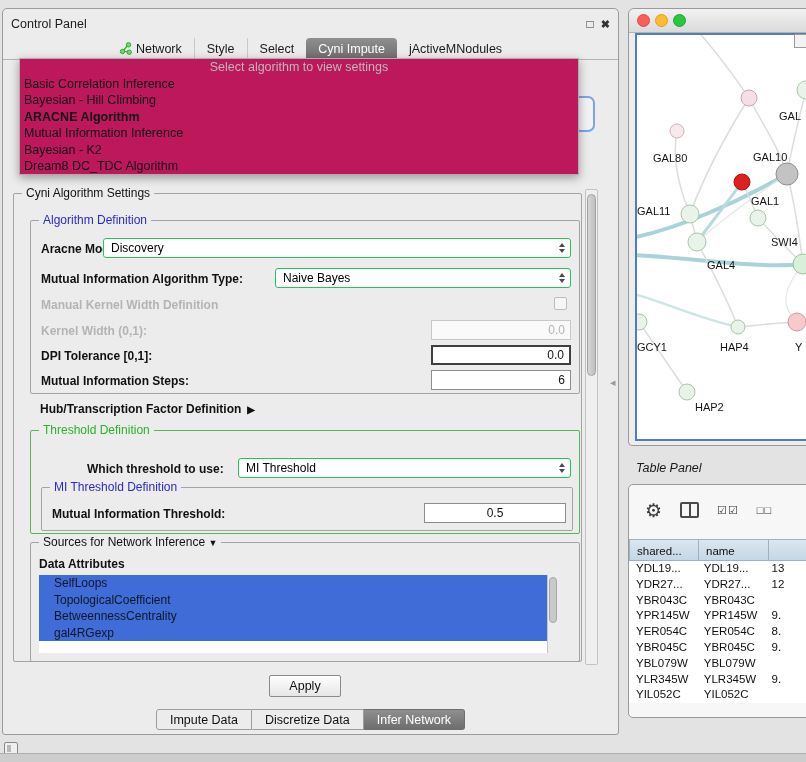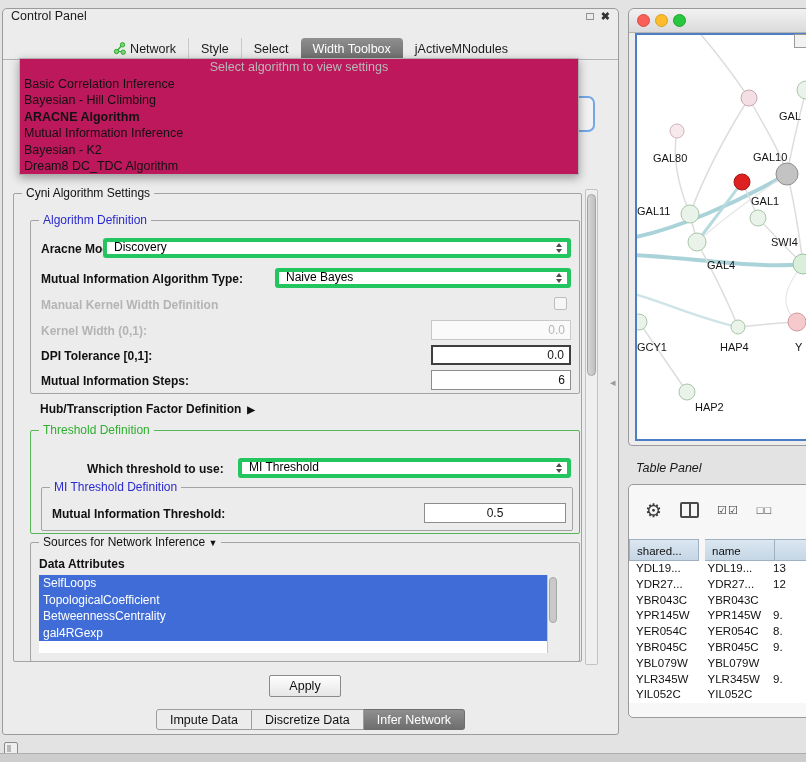--- a/index.html
+++ b/index.html
@@ -4,21 +4,21 @@
 <style>
   * { margin:0; padding:0; box-sizing:border-box; }
   html,body { width:806px; height:762px; overflow:hidden; background:#e3e3e3;
               font-family:"Liberation Sans", sans-serif; }
   #screen { position:relative; width:806px; height:762px; overflow:hidden; }
 
   
   .cp-window { position:absolute; left:2px; top:8px; width:617px; height:727px;
                background:#ececec; border:1px solid #9b9b9b; border-radius:5px 5px 3px 3px; }
   .cp-titlebar { position:absolute; left:0; top:0; width:100%; height:22px;
-                 display:flex; align-items:flex-start; padding:0 8px; font-size:12.5px; color:#1c1c1c; }
+                 display:flex; align-items:flex-end; padding:0 8px; font-size:12.5px; color:#1c1c1c; }
   .cp-controls { margin-left:auto; display:flex; gap:7px; align-items:center; color:#333; }
   .cp-controls .flt { font-size:12px; }
   .cp-controls .clx { font-size:11px; font-weight:bold; }
 
   
   .tabbar { position:absolute; left:0; top:30px; width:100%; height:21px;
             display:flex; justify-content:center; align-items:flex-end;
             border-bottom:1px solid #b3b3b3; }
   .tab { height:21px; line-height:20px; padding:0 12px; font-size:12.5px; color:#1a1a1a;
          border-left:1px solid #c9c9c9; display:flex; align-items:center; gap:4px; cursor:default; }
@@ -48,22 +48,22 @@
 
   .group { position:absolute; border:1px solid #a3a3a3; border-radius:2px; }
   .gtitle { position:absolute; top:-8px; left:8px; background:#ececec; padding:0 4px;
             font-size:12px; color:#111; white-space:nowrap; }
   .gtitle.blue { color:#2a2ace; }
   .gtitle.green { color:#2fae2f; }
 
   .flabel { position:absolute; font-size:12px; font-weight:bold; color:#111; white-space:nowrap; }
   .flabel.dis { color:#b4b4b4; }
 
-  .combo { position:absolute; height:20px; background:#fff; border:4px solid #22c55e;
-           border-radius:3px; font-size:12px; display:flex; align-items:flex-end; padding-left:7px; }
+  .combo { position:absolute; height:20px; background:#fff; border:1px solid #22c55e;
+           border-radius:3px; font-size:12px; display:flex; align-items:center; padding-left:7px; }
   .combo-arrows { position:absolute; right:5px; top:0; bottom:0; display:flex;
                   flex-direction:column; justify-content:center; gap:2px; }
   .combo-arrows i { display:block; width:0; height:0; border-left:3.5px solid transparent;
                     border-right:3.5px solid transparent; }
   .combo-arrows i.up { border-bottom:4px solid #4b4b4b; }
   .combo-arrows i.dn { border-top:4px solid #4b4b4b; }
 
   .tfield { position:absolute; height:20px; background:#fff; border:1px solid #8d8d8d;
             font-size:12px; text-align:right; padding:0 5px; font-family:inherit; color:#111; }
   .tfield.dis { border-color:#c8c8c8; background:#fafafa; color:#b4b4b4; }
@@ -72,22 +72,22 @@
   .checkbox { position:absolute; width:13px; height:13px; border:1px solid #bdbdbd;
               border-radius:2px; background:#f6f6f6; }
 
   .hub-row { position:absolute; display:flex; align-items:center; gap:6px;
              font-size:12px; font-weight:bold; color:#111; }
   .tri { font-size:10px; color:#111; }
   .tri-down { font-size:9px; color:#111; }
 
   .attr-title { position:absolute; font-size:12px; font-weight:bold; color:#111; }
   .attr-list { position:absolute; background:#fff; }
-  .attr-item { height:16.5px; line-height:16.5px; padding-left:4px; font-size:12px;
-               background:#3f6cd6; color:#ffffff; }
+  .attr-item { height:16.5px; line-height:16.5px; padding-left:15px; font-size:12px;
+               background:#3f6cd6; color:#0f172a; }
   .attr-scroll { position:absolute; right:0; top:0; width:12px; height:100%;
                  background:#ededed; border-left:1px solid #c6c6c6; }
   .attr-scroll .athumb { position:absolute; left:1px; top:2px; width:8px; height:46px;
                  background:#c9c9c9; border:1px solid #a7a7a7; border-radius:4px; }
 
   .apply { position:absolute; left:266px; top:666px; width:72px; height:22px;
            border:1px solid #8a8a8a; border-radius:2px; font-size:12.5px; color:#111;
            background:linear-gradient(#fefefe,#e6e6e6); font-family:inherit; }
 
   .btabbar { position:absolute; left:0; top:700px; width:100%; height:21px;
@@ -125,21 +125,21 @@
                    display:flex; align-items:center; padding-left:16px; gap:18px; }
   .tool.gear { font-size:19px; color:#3a3a3a; line-height:1; }
   .colicon { display:inline-block; width:19px; height:16px; border:2px solid #4a4a4a;
              border-radius:2px; position:relative; }
   .colicon i { position:absolute; left:6.5px; top:0; bottom:0; width:2px; background:#4a4a4a; }
   .tool.checks { font-size:11px; letter-spacing:1px; color:#2e2e2e; }
   .thead { position:absolute; left:0; top:54px; height:22px; display:flex; }
   .hcell { height:22px; line-height:22px; padding-left:7px; font-size:11.5px; color:#111;
            background:linear-gradient(#dbe7f1,#c5d6e5); border:1px solid #9fb1c1; border-left:none; }
   .hcell:first-child { border-left:1px solid #9fb1c1; }
-  .c0 { width:70px; } .c1 { width:70px;margin-left:6px; } .c2 { width:50px; }
+  .c0 { width:70px; } .c1 { width:70px; } .c2 { width:50px; }
   .tbody { position:absolute; left:0; top:76px; width:100%; background:#fff; }
   .trow { display:flex; height:15.8px; background:#fff; }
   .tcell { height:15.8px; line-height:15.8px; padding-left:7px; font-size:11.5px; color:#111;
            white-space:nowrap; overflow:hidden; }
 
   
   .mini-panel-icon { position:absolute; left:4px; top:742px; width:14px; height:13px;
                      border:1px solid #8a8a8a; background:#efefef; border-radius:2px; }
   .mini-panel-icon i { position:absolute; left:2px; top:2px; width:4px; height:7px; background:#b9b9b9; }
   .bottom-strip { position:absolute; left:0; top:753px; width:806px; height:9px;
@@ -170,21 +170,21 @@
           </svg>
           <span>Network</span>
         </div>
         <div class="tab">
           <span>Style</span>
         </div>
         <div class="tab">
           <span>Select</span>
         </div>
         <div class="tab sel">
-          <span>Width Toolbox</span>
+          <span>Cyni Impute</span>
         </div>
         <div class="tab">
           <span>jActiveMNodules</span>
         </div>
       </div>
 
     <div class="focus-frag"></div>
 
     <div class="dd-overlay">
       <div class="dd-prompt">Select algorithm to view settings</div>

